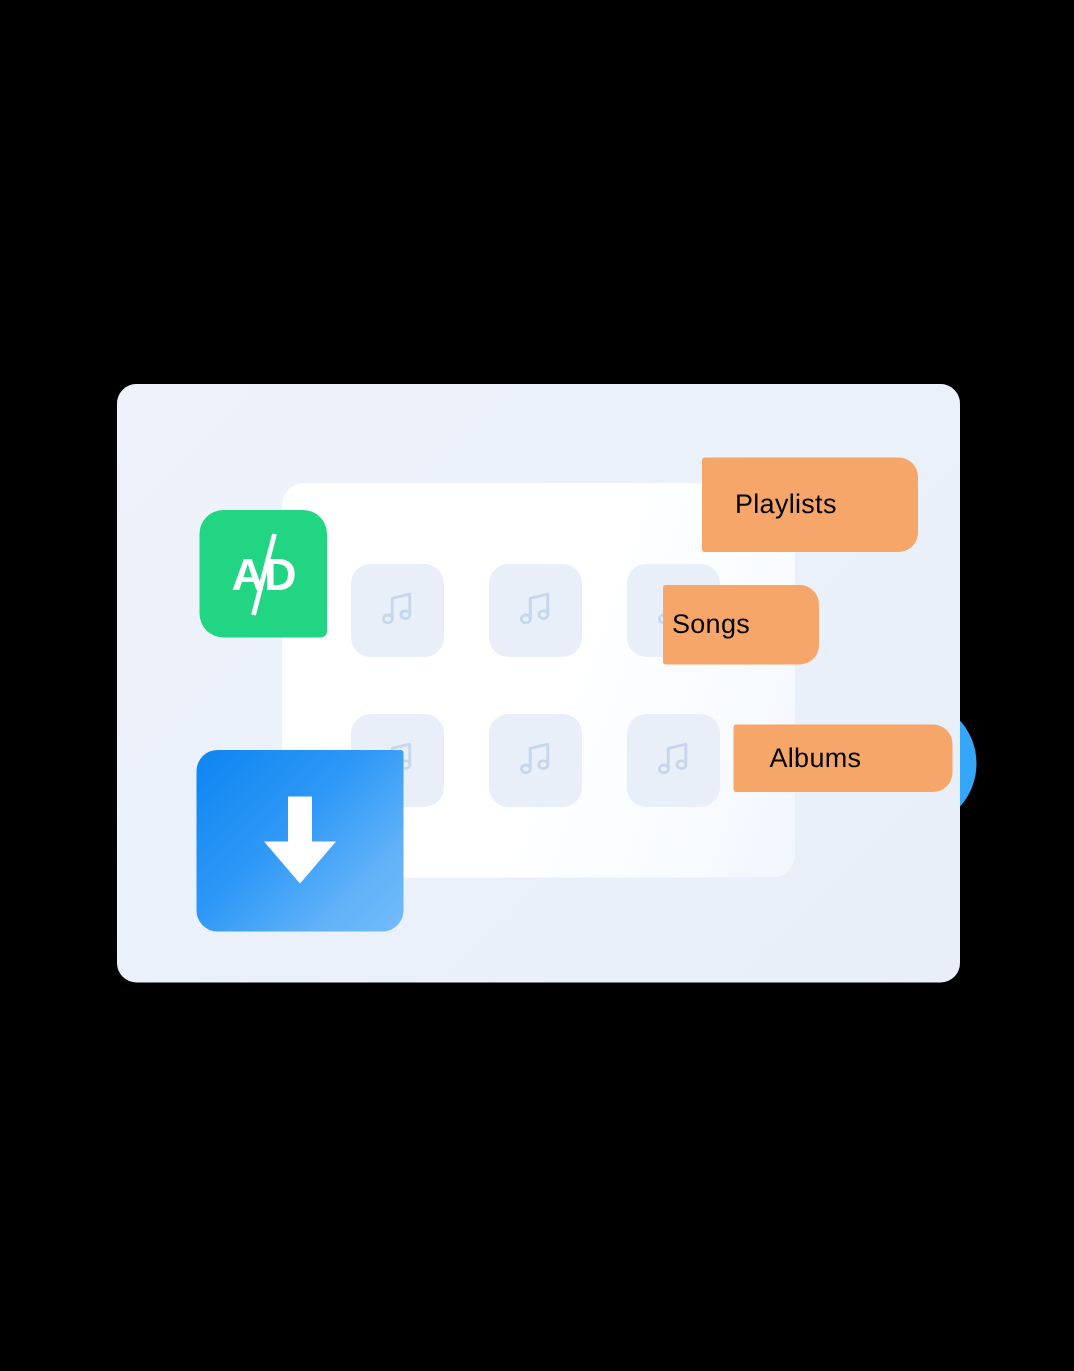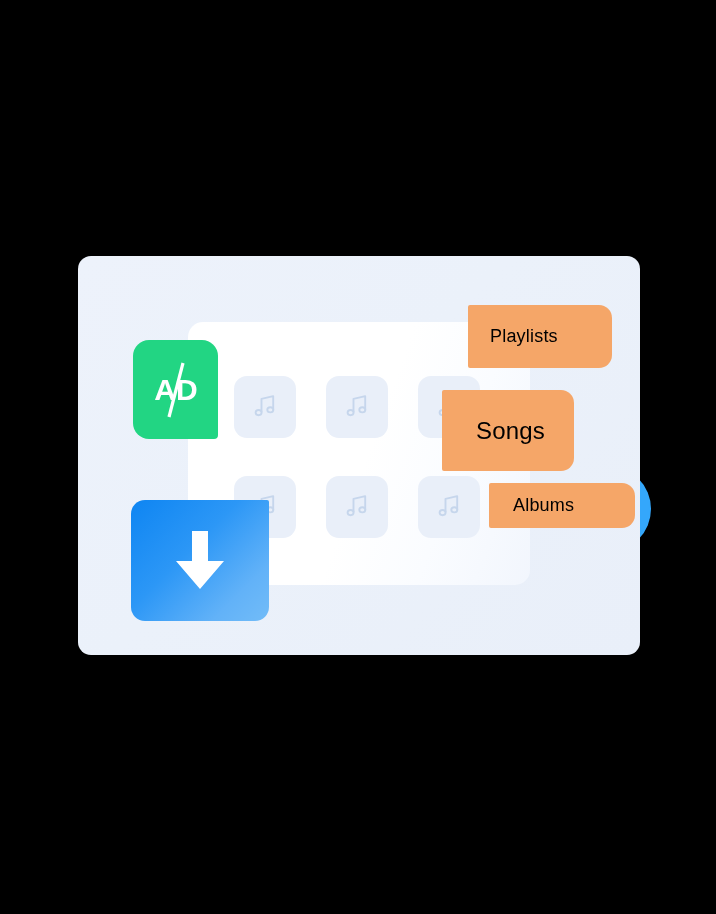--- a/index.html
+++ b/index.html
@@ -54,21 +54,21 @@
     border-radius:13px;
     background:#E9EFF9;
     display:flex;align-items:center;justify-content:center;
   }
   .tile svg{display:block;}
 
   
   .ad-icon{
     position:absolute;
     left:55px; top:84px;           
-    width:85px;height:99px;
+    width:85px;height:85px;
     border-radius:16px 16px 4px 16px;
     background:#22D583;
     z-index:5;
     display:flex;align-items:center;justify-content:center;
   }
   .ad-icon svg{display:block;}
 
   
   .dl-icon{
     position:absolute;
@@ -94,24 +94,24 @@
   }
   .badge-playlists{
     left:390px; top:49px;
     width:122px; height:63px;
     border-radius:2px 13px 13px 2px;
     font-size:18px;
     padding-left:22px;
   }
   .badge-songs{
     left:364px; top:134px;
-    width:98px; height:81px;
+    width:98px; height:53px;
     border-radius:2px 13px 13px 2px;
-    font-size:24px;
-    padding-left:34px;
+    font-size:18px;
+    padding-left:6px;
   }
   .badge-albums{
     left:411px; top:227px;
     width:122px; height:45px;
     border-radius:2px 13px 13px 2px;
     font-size:18px;
     padding-left:24px;
   }
 </style>
 </head>

